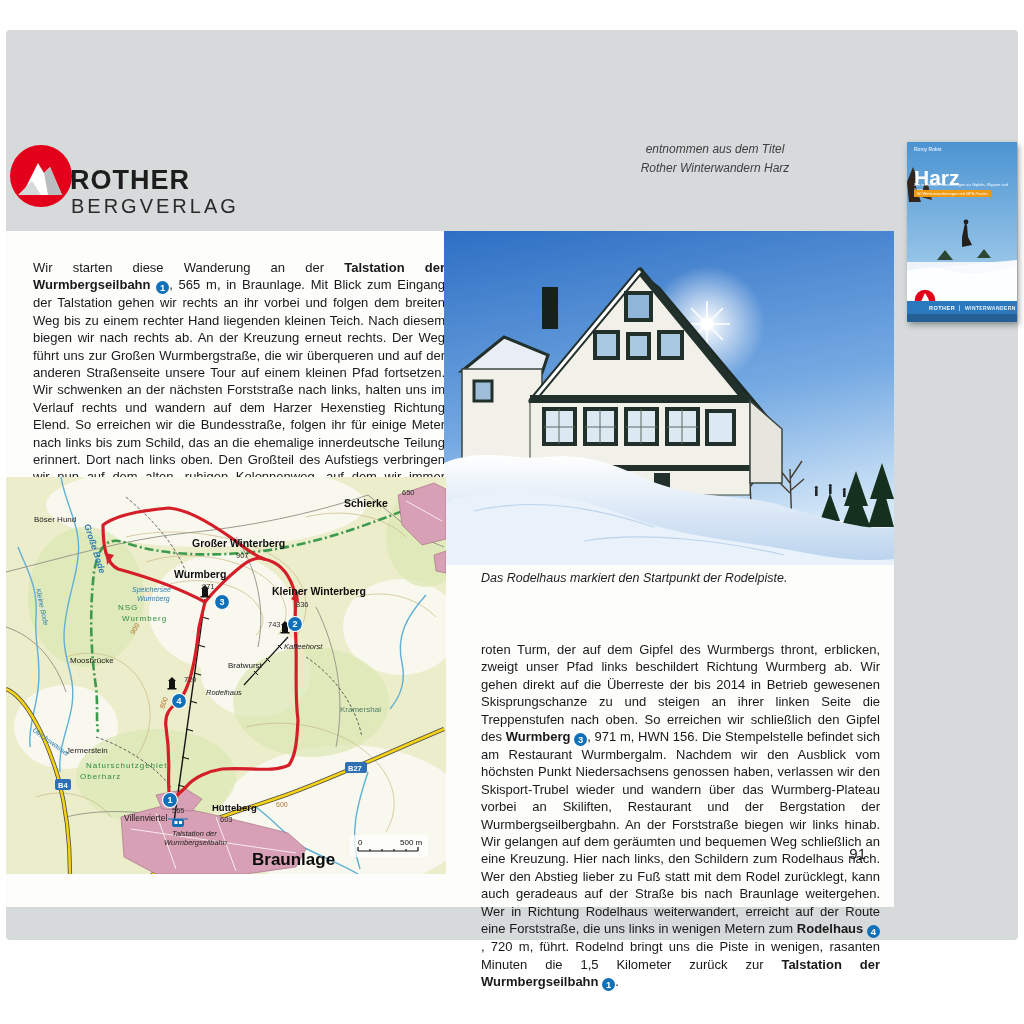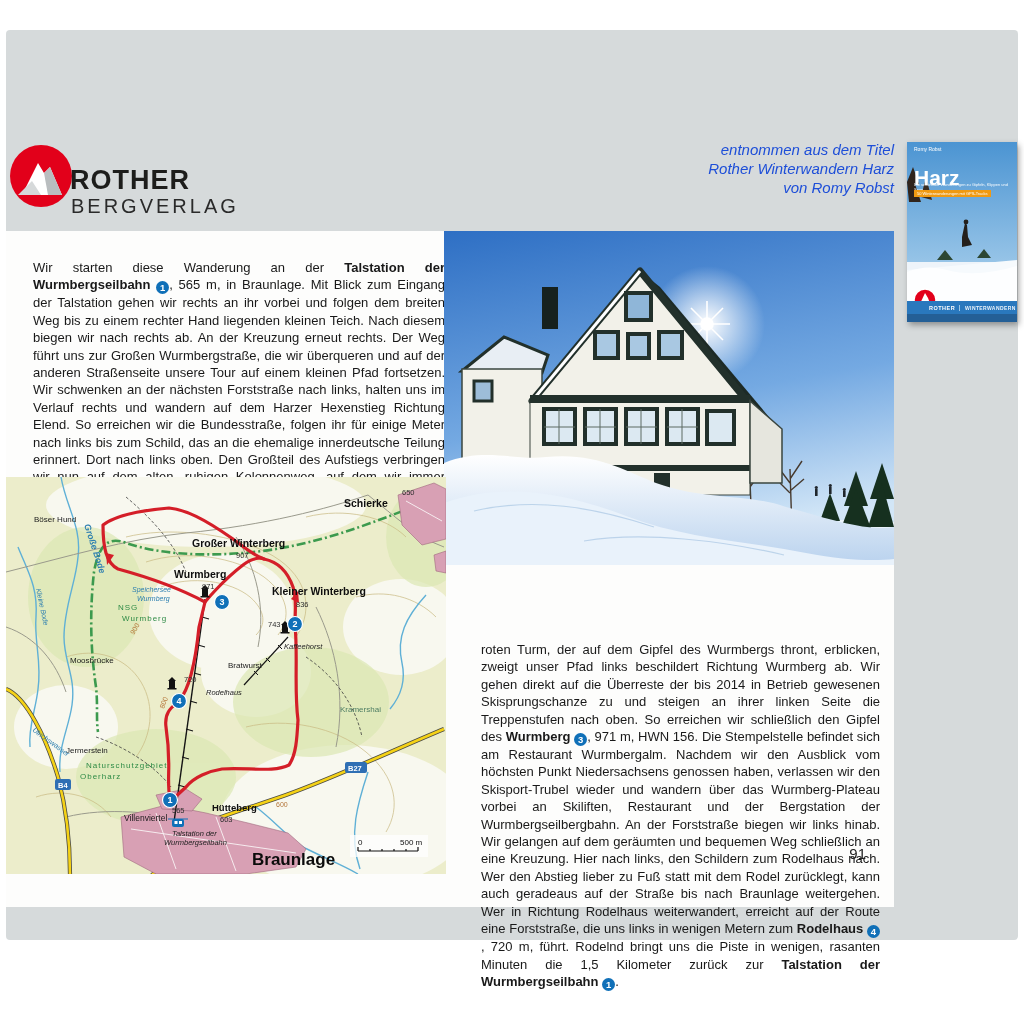--- a/index.html
+++ b/index.html
@@ -3,21 +3,21 @@
 <meta charset="utf-8">
 <style>
   html,body{margin:0;padding:0;background:#fff;font-family:"Liberation Sans",sans-serif;}
   #stage{position:relative;width:1024px;height:1024px;background:#fff;overflow:hidden;}
   #panel{position:absolute;left:6px;top:30px;width:1012px;height:910px;background:#d6dadb;border-radius:4px;}
   
   #logo{position:absolute;left:2px;top:113px;width:260px;height:78px;}
   #logo svg{position:absolute;left:0;top:0;}
   .pubname{position:absolute;left:62px;top:22px;font-size:27px;font-weight:bold;letter-spacing:1px;color:#1d1d1b;}
   .pubsub{position:absolute;left:63px;top:52px;font-size:20px;letter-spacing:3px;color:#2a2a2a;}
-  #credit{position:absolute;left:530px;top:110px;width:358px;text-align:right;font-style:italic;font-size:15px;line-height:19px;color:#1d4ed8;font-weight:500;}
+  #credit{position:absolute;left:530px;top:110px;width:358px;text-align:center;font-style:italic;font-size:12px;line-height:19px;color:#404040;font-weight:500;}
   
   #cover{position:absolute;left:901px;top:112px;width:110px;height:180px;box-shadow:2px 3px 6px rgba(0,0,0,.35);background:#7fb2dd;overflow:hidden;}
   #cover .cvAuthor{position:absolute;left:7px;top:4px;font-size:5px;color:#fff;}
   #cover .cvTitle{position:absolute;left:7px;top:24px;font-size:21px;font-weight:bold;color:#fff;}
   #cover .cvSub{position:absolute;left:7px;top:40px;font-size:4px;color:#f6fbff;width:96px;}
   #cover .cvBadge{position:absolute;left:7px;top:48px;font-size:4px;color:#fff;background:#f09a12;padding:1px 3px;}
   #cover .cvBand{position:absolute;left:0;bottom:8px;width:110px;height:13px;background:#2a78bd;}
   #cover .cvBrand{position:absolute;left:22px;bottom:11px;font-size:5.5px;font-weight:bold;color:#fff;letter-spacing:.5px;}
   #cover .cvSeries{position:absolute;left:52px;bottom:11px;font-size:5px;font-weight:bold;color:#eaf3fb;letter-spacing:.4px;border-left:1px solid #9cc4e4;padding-left:5px;}
   #cover .cvStrip{position:absolute;left:0;bottom:0;width:110px;height:8px;background:#245f96;}
@@ -59,21 +59,20 @@
         <path d="M36 30 L42 24 L54 52 L40 52 Z" fill="#b9bdbf"></path>
         <path d="M10 52 L24 38 L33 52 Z" fill="#d6d9da"></path>
       </svg>
       <div class="pubname">ROTHER</div>
       <div class="pubsub">BERGVERLAG</div>
     </div>
 
     <div id="credit">
       <div>entnommen aus dem Titel</div>
       <div>Rother Winterwandern Harz</div>
-      <div>von Romy Robst</div>
     </div>
 
     <div id="cover">
       <svg width="110" height="180" viewBox="0 0 110 180">
         <defs>
           <linearGradient id="cvSky" x1="0" y1="0" x2="0" y2="1">
             <stop offset="0" stop-color="#4b94d2"></stop>
               <stop offset="1" stop-color="#bcdcf2"></stop>
           </linearGradient>
         </defs>
@@ -179,20 +178,21 @@
           </g>
           <path d="M0,232 C40,216 72,230 102,226 C152,221 182,240 212,252 C262,270 302,262 342,276 C392,290 422,300 450,296 L450,334 L0,334 Z" fill="url(#snow)"></path>
           <path d="M0,272 C60,250 122,262 182,285 C242,308 302,310 362,322 C402,330 432,330 450,328 L450,334 L0,334 Z" fill="#e9f2fb"></path>
           <g stroke="#9fbfe0" stroke-width="1.2" opacity="0.6" fill="none">
             <path d="M30,280 C90,266 150,276 210,296"></path>
               <path d="M140,310 C200,300 280,310 340,324"></path>
           </g>
         </svg>
       </div>
 
+      <div id="caption">Das Rodelhaus markiert den Startpunkt der Rodelpiste.</div>
 
       <div id="col2" class="bodycol">roten Turm, der auf dem Gipfel des Wurmbergs thront, erblicken, zweigt unser Pfad links beschildert Richtung Wurmberg ab. Wir gehen direkt auf die Überreste der bis 2014 in Betrieb gewesenen Skisprungschanze zu und steigen an ihrer linken Seite die Treppenstufen nach oben. So erreichen wir schließlich den Gipfel des <b>Wurmberg</b> <span class="mk">3</span>, 971 m, HWN 156. Die Stempelstelle befindet sich am Restaurant Wurmbergalm. Nachdem wir den Ausblick vom höchsten Punkt Niedersachsens genossen haben, verlassen wir den Skisport-Trubel wieder und wandern über das Wurmberg-Plateau vorbei an Skiliften, Restaurant und der Bergstation der Wurmbergseilbergbahn. An der Forststraße biegen wir links hinab. Wir gelangen auf dem geräumten und bequemen Weg schließlich an eine Kreuzung. Hier nach links, den Schildern zum Rodelhaus nach. Wer den Abstieg lieber zu Fuß statt mit dem Rodel zurücklegt, kann auch geradeaus auf der Straße bis nach Braunlage weitergehen. Wer in Richtung Rodelhaus weiterwandert, erreicht auf der Route eine Forststraße, die uns links in wenigen Metern zum <b>Rodelhaus</b> <span class="mk">4</span>, 720 m, führt. Rodelnd bringt uns die Piste in wenigen, rasanten Minuten die 1,5 Kilometer zurück zur <b>Talstation der Wurmbergseilbahn</b> <span class="mk">1</span>.</div>
 
       <div id="pageno">91</div>
 
       <div id="mapwrap">
         <svg id="mapsvg" width="440" height="397" viewBox="0 0 440 397">
           <rect width="440" height="397" fill="#ecedcb"></rect>
           <g fill="#f8f8ef">
             <ellipse cx="200" cy="28" rx="160" ry="42"></ellipse>

